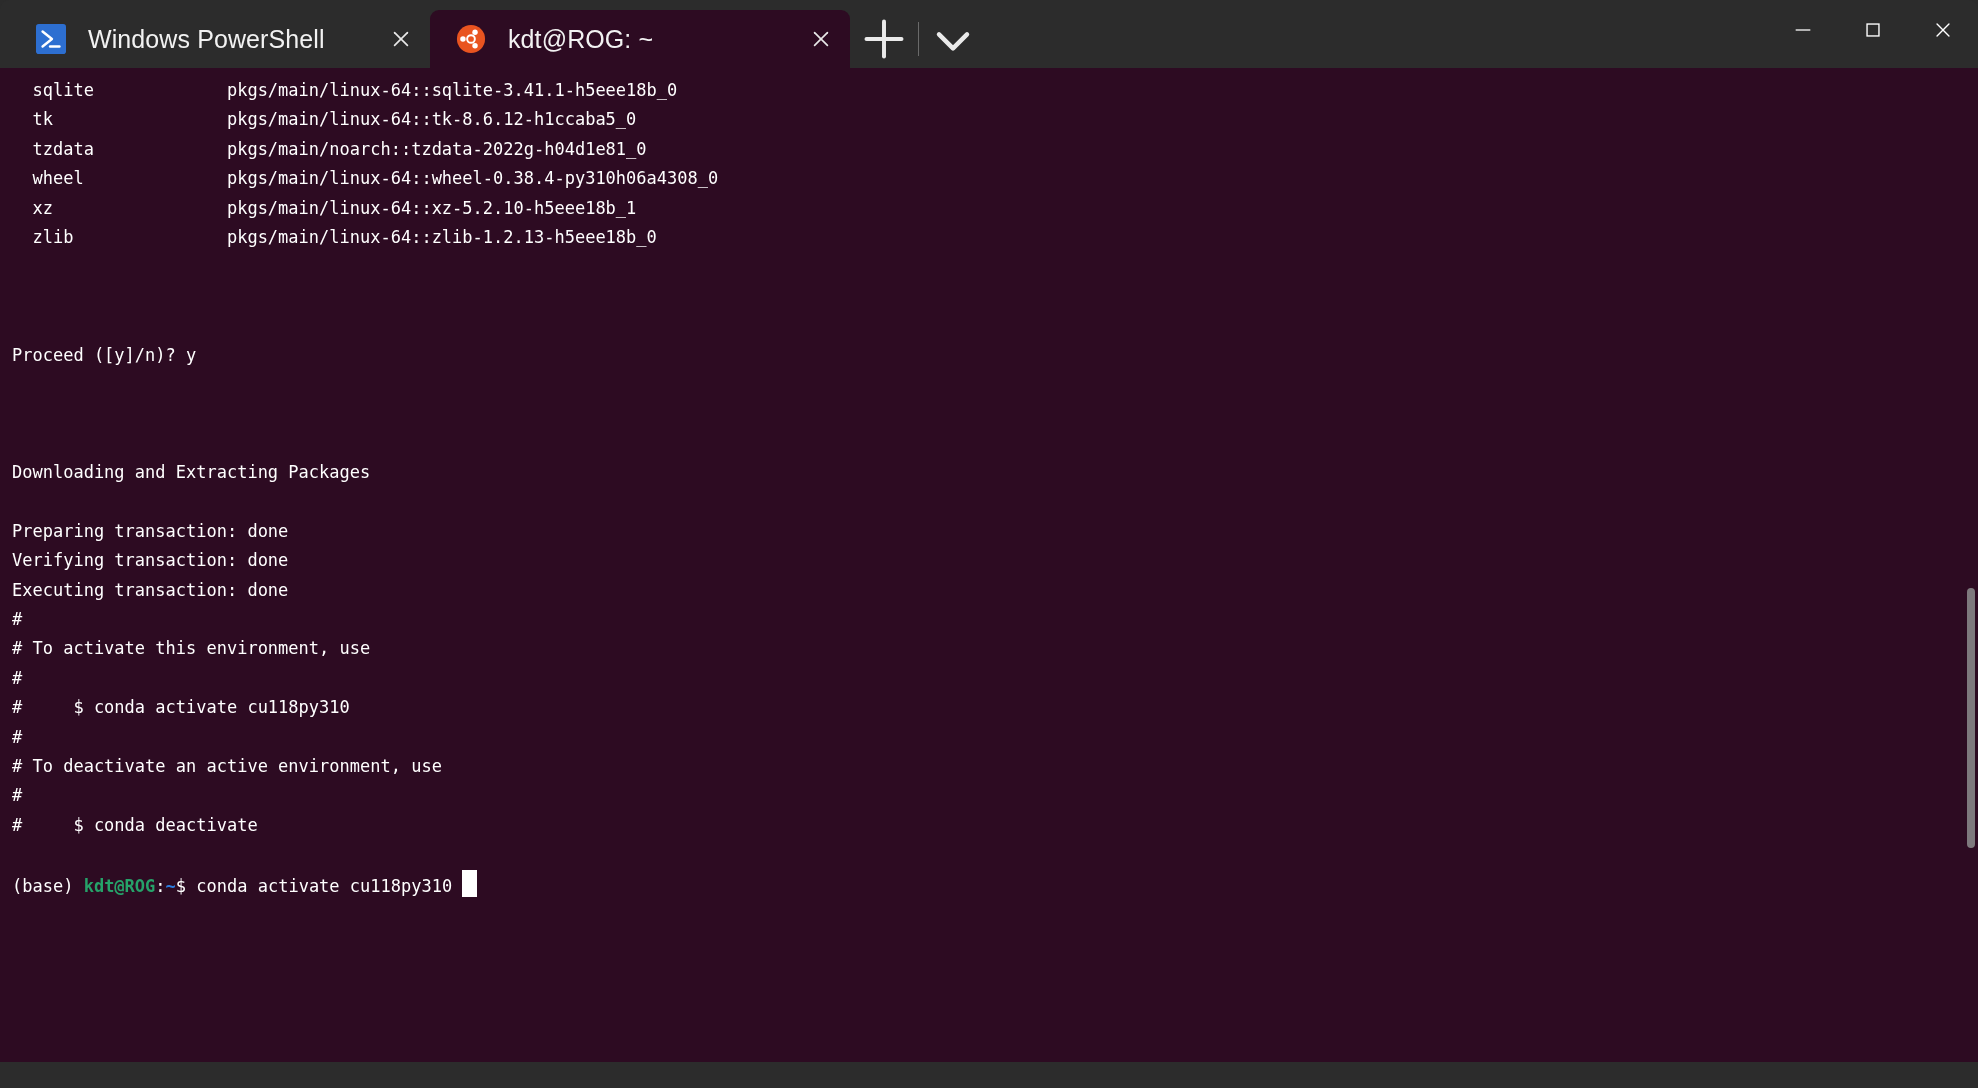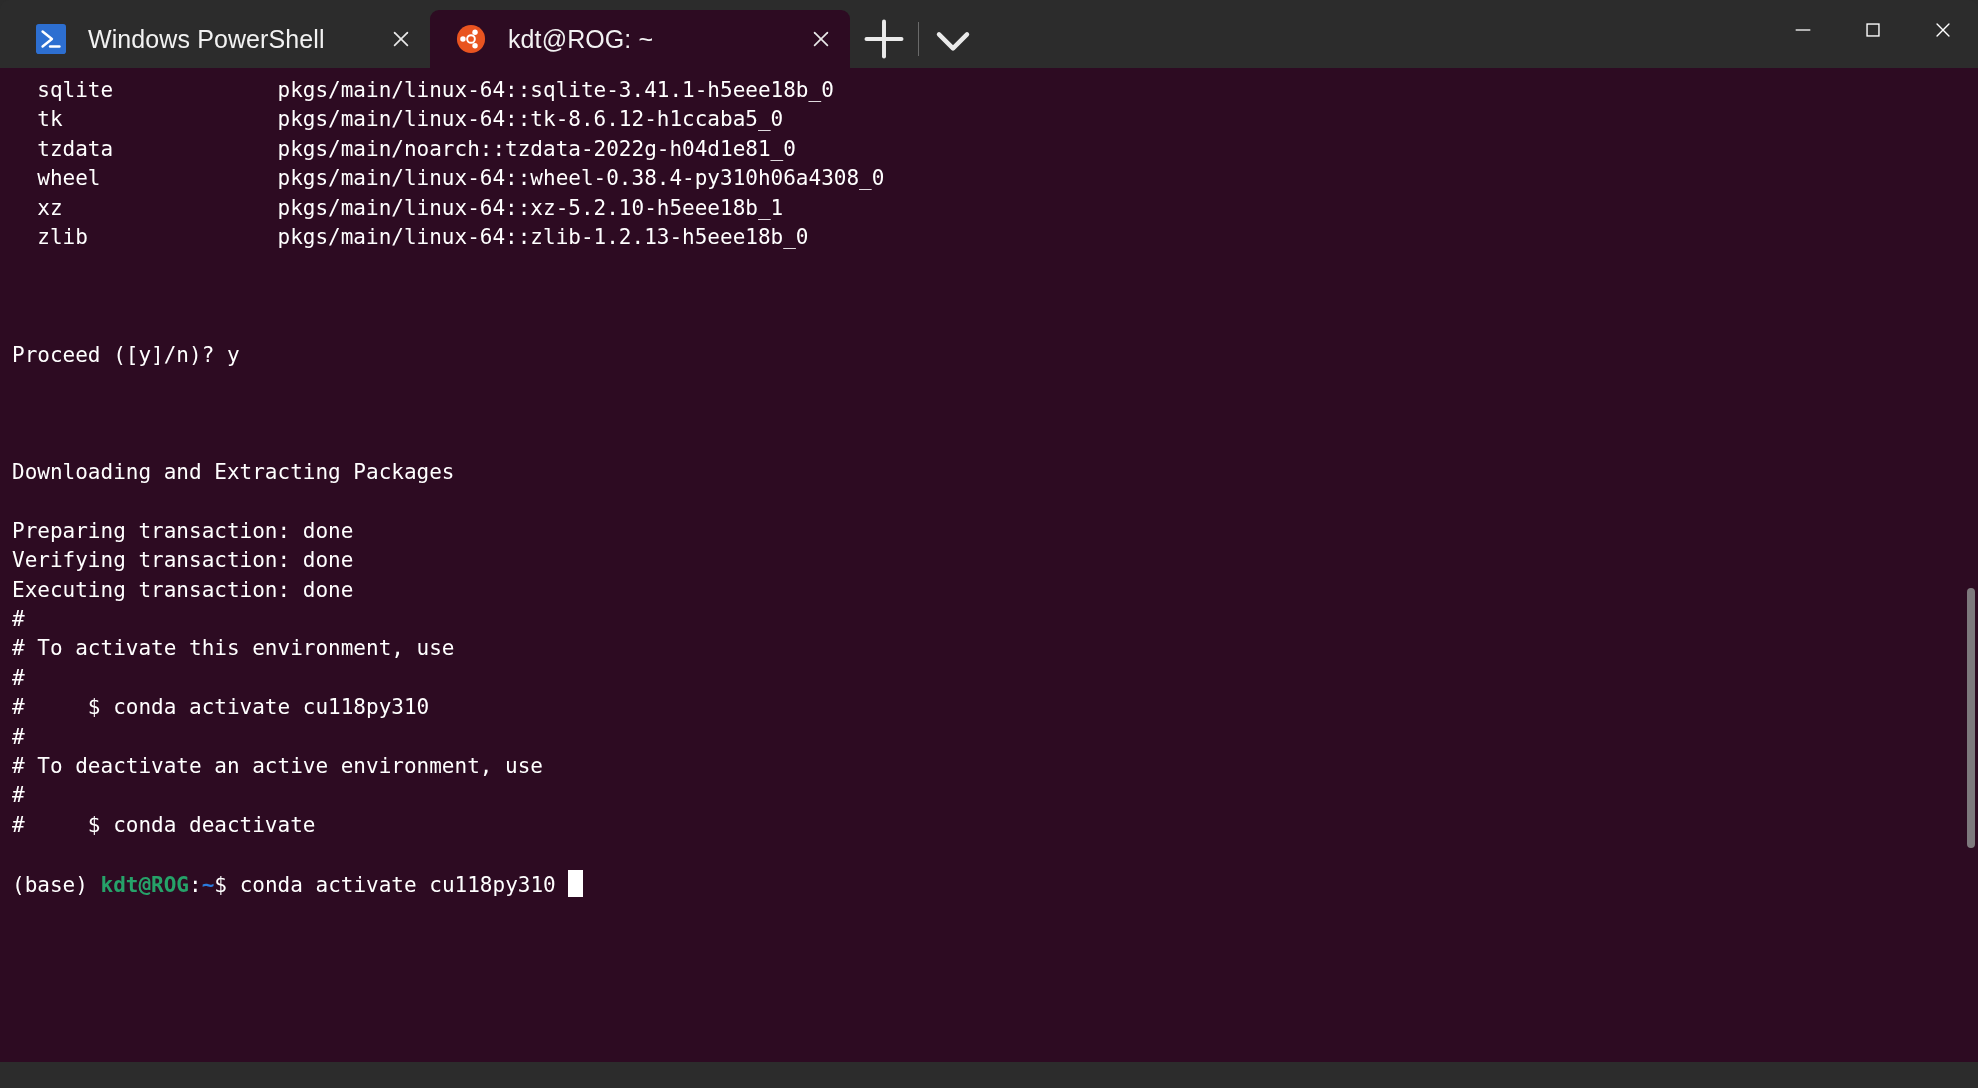--- a/index.html
+++ b/index.html
@@ -109,21 +109,21 @@
   #terminal {
     flex:1 1 auto;
     background:#2d0b22;
     position:relative;
     overflow:hidden;
     padding:8px 0 0 12px;
   }
 
   #screen {
     font-family:"DejaVu Sans Mono", monospace;
-    font-size:21px;
+    font-size:17px;
     line-height:29.4px;
     color:#ffffff;
     white-space:pre;
     letter-spacing:0px;
   }
   .line { height:29.4px; white-space:pre; }
 
   .cursor {
     display:inline-block;
     width:15px; height:27px;

